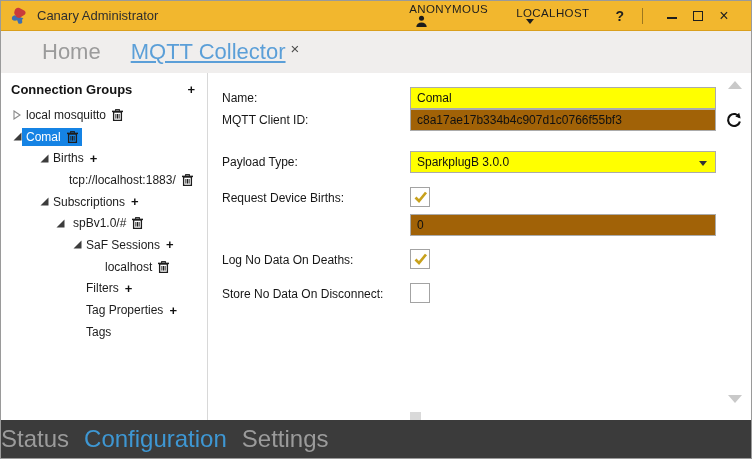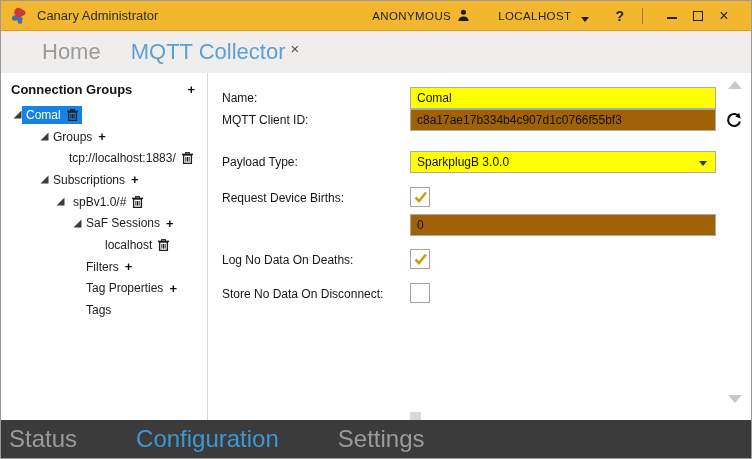--- a/index.html
+++ b/index.html
@@ -8,40 +8,40 @@
   .window { position:relative; width:752px; height:459px; background:#fff;
             border:1px solid #9a9a9a; overflow:hidden; }
 
   
   .titlebar { position:absolute; top:0; left:0; right:0; height:30px;
               background:var(--titlebar_bg,#F2B72E); display:flex; align-items:center;
               border-bottom:1px solid #DA9F1C; }
   .titlebar .app-icon { margin:0 8px 0 9px; display:flex; }
   .titlebar .title { font-size:13px; color:#2e2e2e; }
   .tb-right { margin-left:auto; display:flex; align-items:center; }
-  .tb-user, .tb-host { font-size:11.5px; letter-spacing:.4px; color:#1e1e1e; display:flex; align-items:flex-end; }
+  .tb-user, .tb-host { font-size:11.5px; letter-spacing:.4px; color:#1e1e1e; display:flex; align-items:flex-start;flex-direction:column; }
   .tb-user .p-icon { margin-left:6px; display:flex; }
   .tb-host { margin-left:28px; }
   .caret-down { width:0; height:0; border-left:4px solid transparent; border-right:4px solid transparent;
                 border-top:5px solid #1e1e1e; margin-left:10px; }
   .tb-help { font-size:14px; font-weight:bold; color:#1e1e1e; margin:0 18px 0 26px; cursor:default; }
   .tb-sep { width:1px; height:16px; background:rgba(0,0,0,.35); }
   .win-btns { display:flex; align-items:center; margin:0 14px 0 16px; }
   .win-btn { width:26px; height:22px; display:flex; align-items:center; justify-content:center; }
   .glyph-min { display:block; width:10px; border-top:2px solid #1e1e1e; margin-top:4px; }
   .glyph-max { display:block; width:10px; height:10px; border:1.5px solid #1e1e1e; }
   .glyph-close { font-size:16px; color:#1e1e1e; line-height:1; }
 
   
   .tabrow { position:absolute; top:30px; left:0; right:0; height:42px; background:#F0EEED;
             display:flex; align-items:center;padding-left:32px; }
   .tab { display:flex; align-items:flex-start; margin-left:30px; cursor:default; }
   .tab:first-child { margin-left:9px; }
   .tab .tab-label { font-size:22px; color:var(--muted_text,#9B9B9B); }
-  .tab.active .tab-label { color:var(--tab_active,#5B9FD8); }
+  .tab.active .tab-label { color:var(--tab_active,#5B9FD8);text-decoration:underline; }
   .tab .tab-close { font-size:15px; color:#4d4d4d; margin:1px 0 0 5px; }
 
   
   .content { position:absolute; top:72px; left:0; right:0; bottom:38px; background:#fff; display:flex; }
   .sidebar { position:relative; width:207px; border-right:1px solid #D8D8D8; background:#fff; }
   .side-head { display:flex; align-items:center; padding:9px 12px 0 10px; }
   .side-head .side-title { font-size:13px; font-weight:bold; color:#141414; }
   .side-head .plus { margin-left:auto; }
   .plus { font-weight:900; font-size:13px; color:#111; line-height:1; }
   .tree { margin-top:7px; }
@@ -69,21 +69,21 @@
   .refresh { position:absolute; left:518px; top:3px; display:flex; }
   .scroll-arrow { position:absolute; width:0; height:0; right:9px; }
   .scroll-up { top:8px; border-left:7px solid transparent; border-right:7px solid transparent;
                border-bottom:8px solid #C9C9C9; }
   .scroll-down { top:322px; border-left:7px solid transparent; border-right:7px solid transparent;
                border-top:8px solid #C9C9C9; }
   .splitter-notch { position:absolute; left:202px; bottom:0; width:11px; height:8px; background:#D9D9D9; }
 
   
   .footer { position:absolute; left:0; right:0; bottom:0; height:38px; background:var(--footer_bg,#3B3B3B);
-            display:flex; align-items:center; padding-left:8px;gap:44px; }
+            display:flex; align-items:center; padding-left:0; }
   .footer-item { font-size:24px; color:var(--muted_text,#9B9B9B); margin-right:15px; cursor:default; }
   .footer-item.active { color:var(--footer_active,#3E97D3); }
 </style>
 </head>
 <body>
 
 <div class="window">
 
   <div class="titlebar">
     <span class="app-icon">
@@ -135,20 +135,40 @@
 
   <div class="content">
     <div class="sidebar">
       <div class="side-head">
         <span class="side-title">Connection Groups</span>
         <span class="plus">+</span>
       </div>
       <div class="tree">
           <div class="tree-row">
             <span class="expander" style="left: 12px;">
+              <svg width="8" height="10" viewBox="0 0 8 10">
+                <polygon points="1,1 7,5 1,9" fill="none" stroke="#8a8a8a" stroke-width="1.1"></polygon>
+              </svg>
+            </span>
+            <span style="margin-left: 25px; display: inline-flex; align-items: center;">
+              <span>local mosquitto</span>
+              <span class="tree-icon">
+                <svg width="11" height="12" viewBox="0 0 11 12">
+                  <rect x="1.6" y="3" width="7.8" height="8.4" fill="none" stroke="#1d1d1d" stroke-width="1.3"></rect>
+                  <line x1="0" y1="2.4" x2="11" y2="2.4" stroke="#1d1d1d" stroke-width="1.5"></line>
+                  <rect x="3.6" y="0.6" width="3.8" height="1.6" fill="none" stroke="#1d1d1d" stroke-width="1"></rect>
+                  <line x1="3.9" y1="5" x2="3.9" y2="9.6" stroke="#1d1d1d" stroke-width="1"></line>
+                  <line x1="5.5" y1="5" x2="5.5" y2="9.6" stroke="#1d1d1d" stroke-width="1"></line>
+                  <line x1="7.1" y1="5" x2="7.1" y2="9.6" stroke="#1d1d1d" stroke-width="1"></line>
+                </svg>
+              </span>
+            </span>
+          </div>
+          <div class="tree-row">
+            <span class="expander" style="left: 12px;">
               <svg width="9" height="9" viewBox="0 0 9 9">
                 <polygon points="8.5,0.5 8.5,8.5 0.5,8.5" fill="#3c3c3c"></polygon>
               </svg>
             </span>
             <span class="sel" style="margin-left: 21px;">
               <span>Comal</span>
               <span class="tree-icon">
                 <svg width="11" height="12" viewBox="0 0 11 12">
                   <rect x="1.6" y="3" width="7.8" height="8.4" fill="none" stroke="#1d1d1d" stroke-width="1.3"></rect>
                   <line x1="0" y1="2.4" x2="11" y2="2.4" stroke="#1d1d1d" stroke-width="1.5"></line>
@@ -160,21 +180,21 @@
               </span>
             </span>
           </div>
           <div class="tree-row">
             <span class="expander" style="left: 39px;">
               <svg width="9" height="9" viewBox="0 0 9 9">
                 <polygon points="8.5,0.5 8.5,8.5 0.5,8.5" fill="#3c3c3c"></polygon>
               </svg>
             </span>
             <span style="margin-left: 52px; display: inline-flex; align-items: center;">
-              <span>Groups</span>
+              <span>Births</span>
               <span class="plus tree-plus">+</span>
             </span>
           </div>
           <div class="tree-row">
             <span style="margin-left: 68px; display: inline-flex; align-items: center;">
               <span>tcp://localhost:1883/</span>
               <span class="tree-icon">
                 <svg width="11" height="12" viewBox="0 0 11 12">
                   <rect x="1.6" y="3" width="7.8" height="8.4" fill="none" stroke="#1d1d1d" stroke-width="1.3"></rect>
                   <line x1="0" y1="2.4" x2="11" y2="2.4" stroke="#1d1d1d" stroke-width="1.5"></line>

